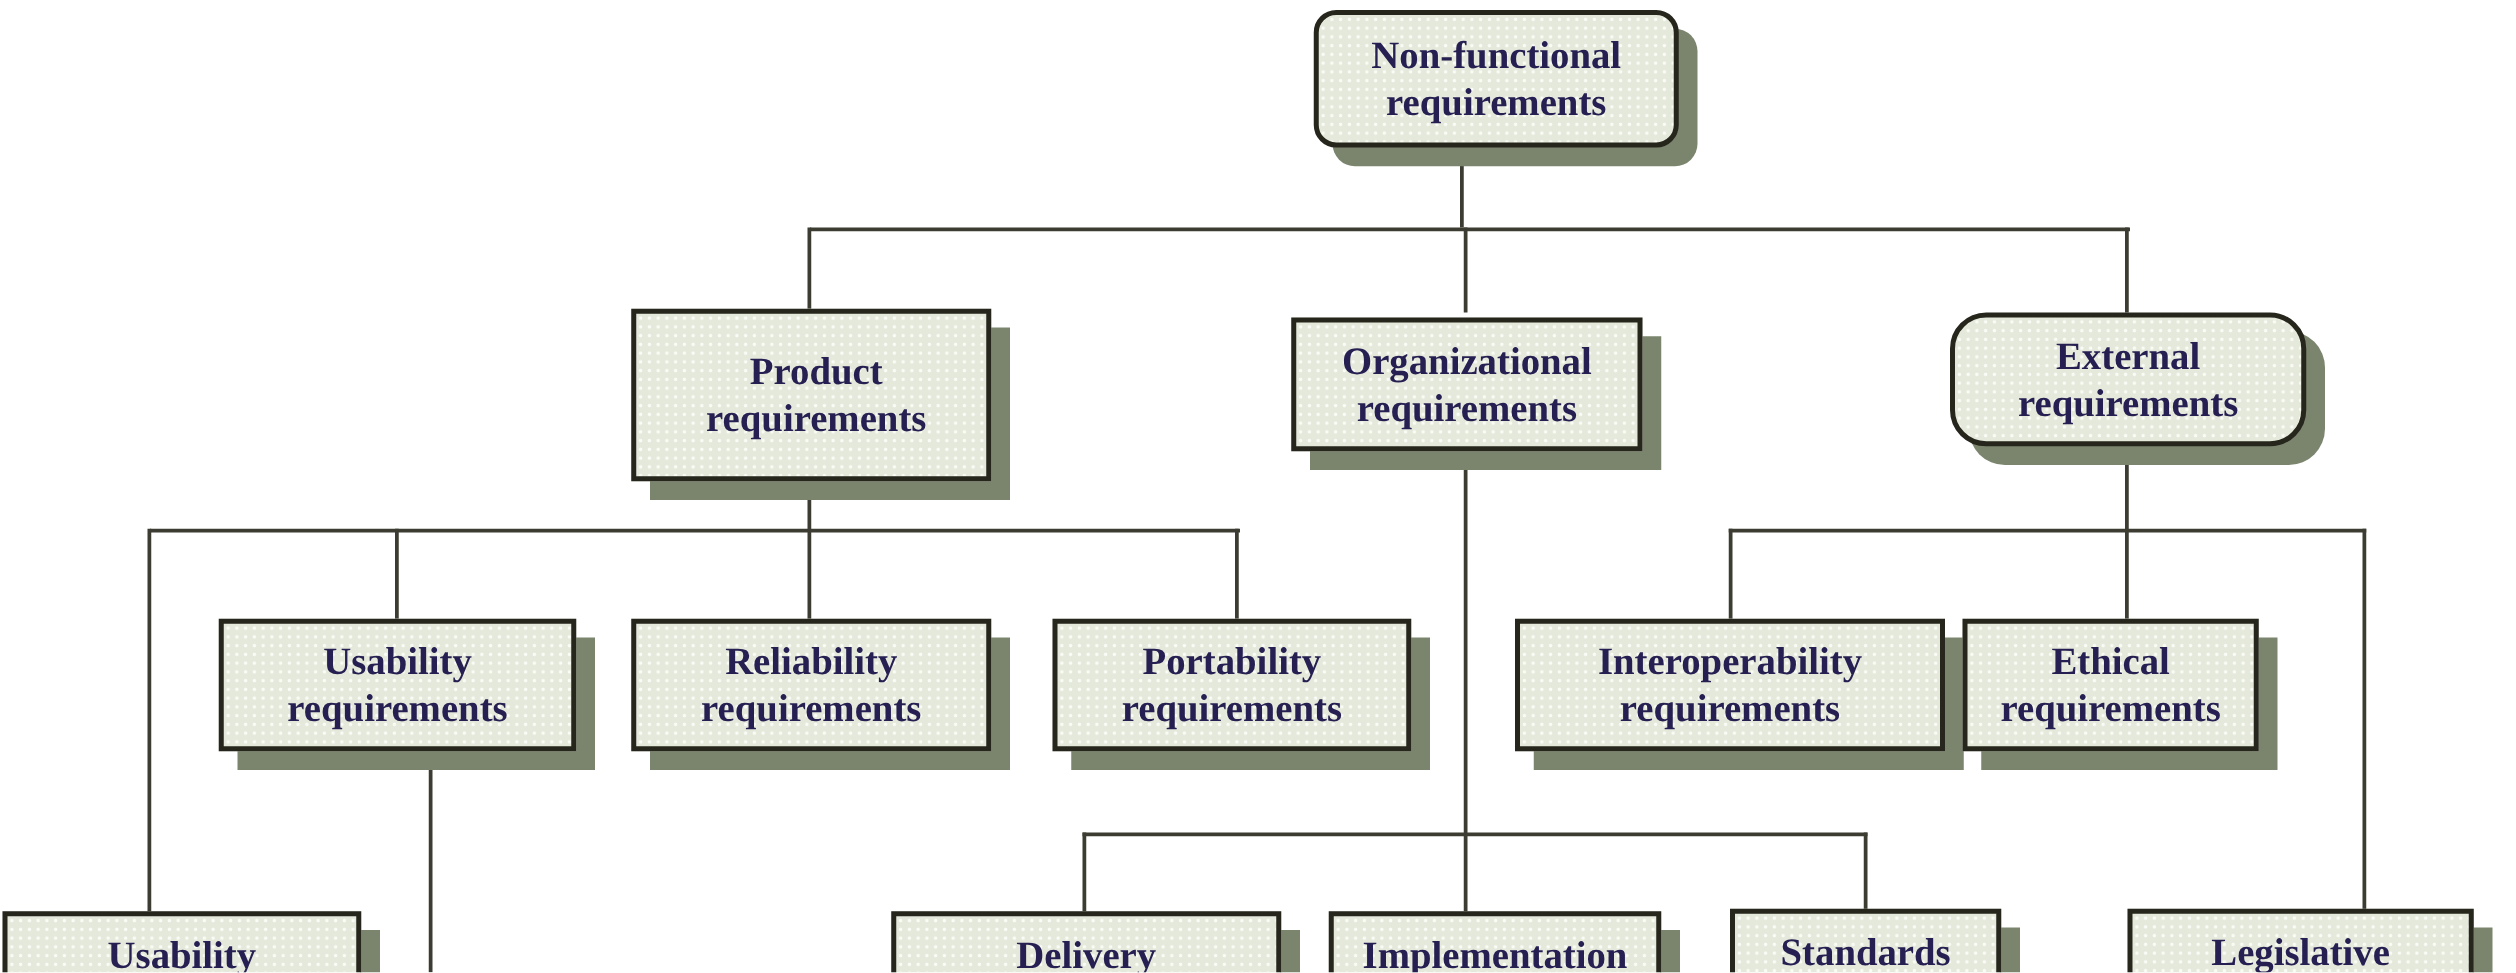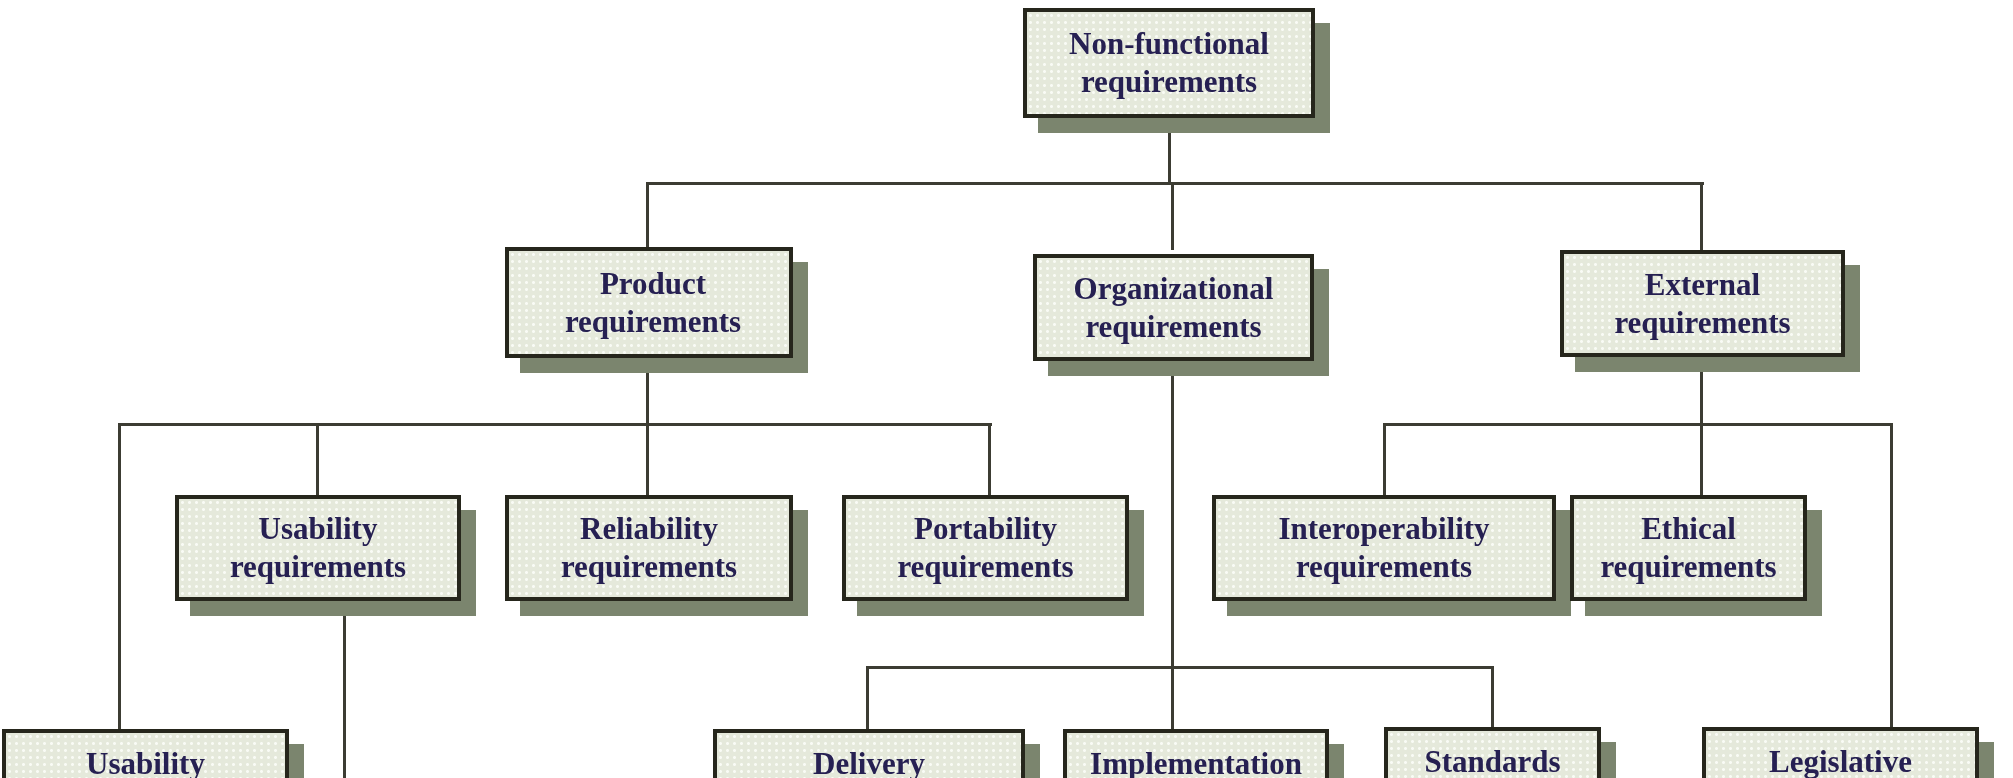--- a/index.html
+++ b/index.html
@@ -59,33 +59,33 @@
   <div class="edge" style="left:1171px; top:357px; width:3px;    height:373px;"></div>
   <div class="edge" style="left:866px;  top:666px; width:628px;  height:3px;"></div>
   <div class="edge" style="left:866px;  top:666px; width:3px;    height:64px;"></div>
   <div class="edge" style="left:1491px; top:666px; width:3px;    height:62px;"></div>
 
   <div class="edge" style="left:1700px; top:357px; width:3px;    height:138px;"></div>
   <div class="edge" style="left:1383px; top:423px; width:510px;  height:3px;"></div>
   <div class="edge" style="left:1383px; top:423px; width:3px;   height:72px;"></div>
   <div class="edge" style="left:1890px; top:423px; width:3px;    height:305px;"></div>
 
-  <div class="node" style="left:1023px; top:8px; width:292px; height:110px;">
+  <div class="node" style="left:1051px; top:8px; width:292px; height:110px;border-radius:18px;">
     <span>Non-functional requirements</span>
   </div>
 
-  <div class="node" style="left:505px; top:247px; width:288px; height:111px;padding-left:16px;">
+  <div class="node" style="left:505px; top:247px; width:288px; height:138px;padding-left:16px;">
     <span>Product requirements</span>
   </div>
 
   <div class="node" style="left:1033px; top:254px; width:281px; height:107px;">
     <span>Organizational requirements</span>
   </div>
 
-  <div class="node" style="left:1560px; top:250px; width:285px; height:107px;">
+  <div class="node" style="left:1560px; top:250px; width:285px; height:107px;border-radius:29px;">
     <span>External requirements</span>
   </div>
 
   <div class="node" style="left:175px; top:495px; width:286px; height:106px;">
     <span>Usability requirements</span>
   </div>
 
   <div class="node" style="left:505px; top:495px; width:288px; height:106px;">
     <span>Reliability requirements</span>
   </div>

